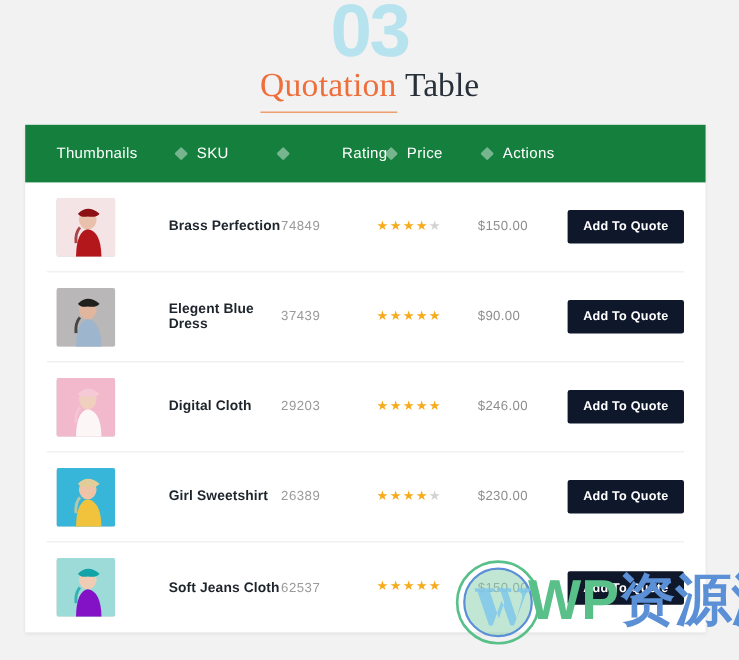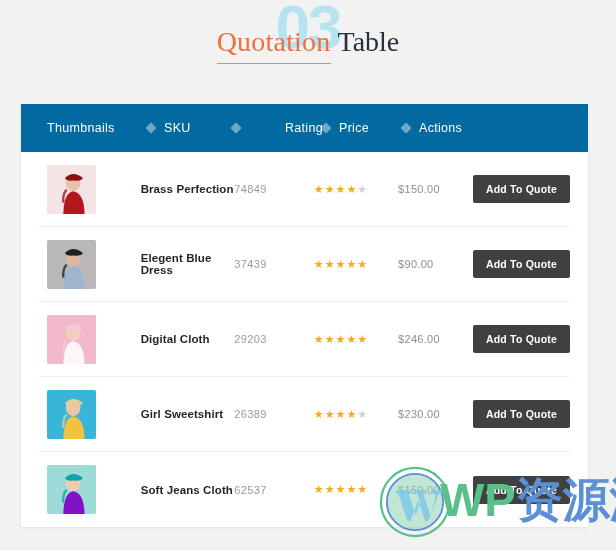--- a/index.html
+++ b/index.html
@@ -29,21 +29,21 @@
     font-family: "Liberation Sans", sans-serif;
     font-size: 62px;
     font-weight: 700;
     letter-spacing: -2px;
     color: #b6e3ee;
     line-height: 1;
     user-select: none;
   }
   .title-line {
     position: absolute;
-    top: 26px;
+    top: 56px;
     left: 0;
     right: 0;
     text-align: center;
     white-space: nowrap;
   }
   .title-accent {
     font-family: "Liberation Serif", serif;
     font-size: 28px;
     color: #ee6f3c;
     letter-spacing: .2px;
@@ -72,21 +72,21 @@
     position: absolute;
     left: 21px;
     top: 104px;
     width: 567px;
     background: #ffffff;
     box-shadow: 0 1px 3px rgba(0,0,0,.07);
   }
   .thead {
     display: flex;
     align-items: center;
-    background: #0369a1;
+    background: #15803d;
     height: 48px;
     padding: 0 0 0 26px;
   }
   .th {
     color: #ffffff;
     font-size: 12.5px;
     font-family: "Liberation Sans", sans-serif;
     letter-spacing: .3px;
     display: flex;
     align-items: center;
@@ -148,21 +148,21 @@
   .price-value {
     font-size: 11px;
     color: #8e8e8e;
     letter-spacing: .3px;
   }
   .stars { display: flex; gap: 1px; font-size: 11px; line-height: 1; }
   .star-on  { color: #f6ab1b; }
   .star-off { color: #d2d2d2; }
 
   .quote-btn {
-    background: #404040;
+    background: #0f172a;
     color: #ffffff;
     border: none;
     font-family: "Liberation Sans", sans-serif;
     font-size: 10.5px;
     font-weight: 700;
     letter-spacing: .2px;
     padding: 8px 13px;
     border-radius: 2px;
     cursor: pointer;
     white-space: nowrap;

